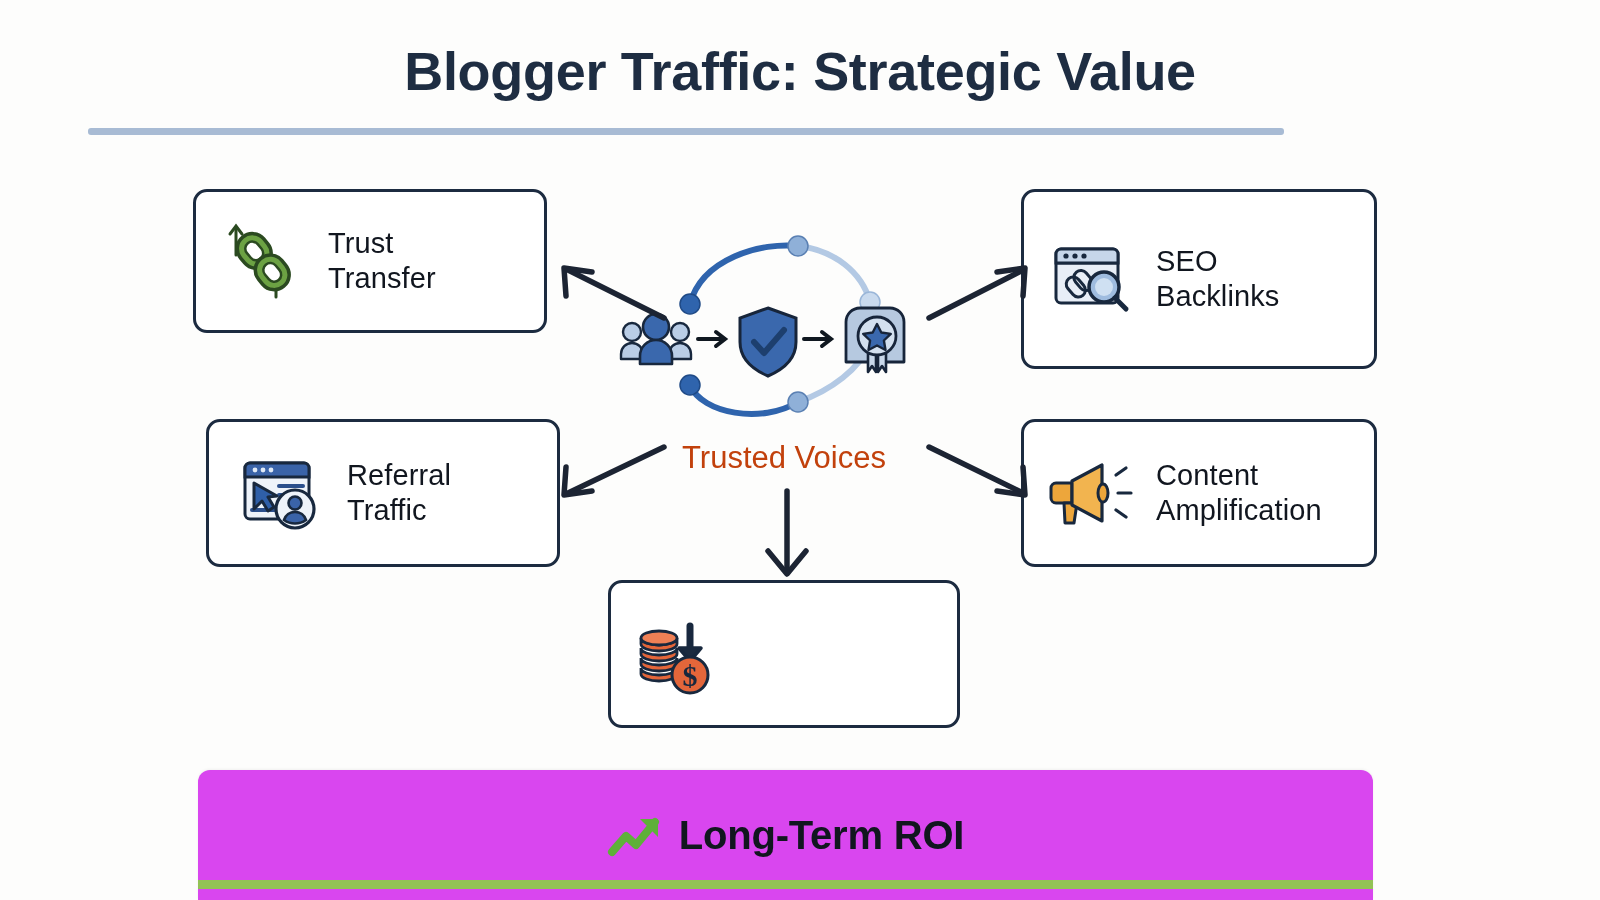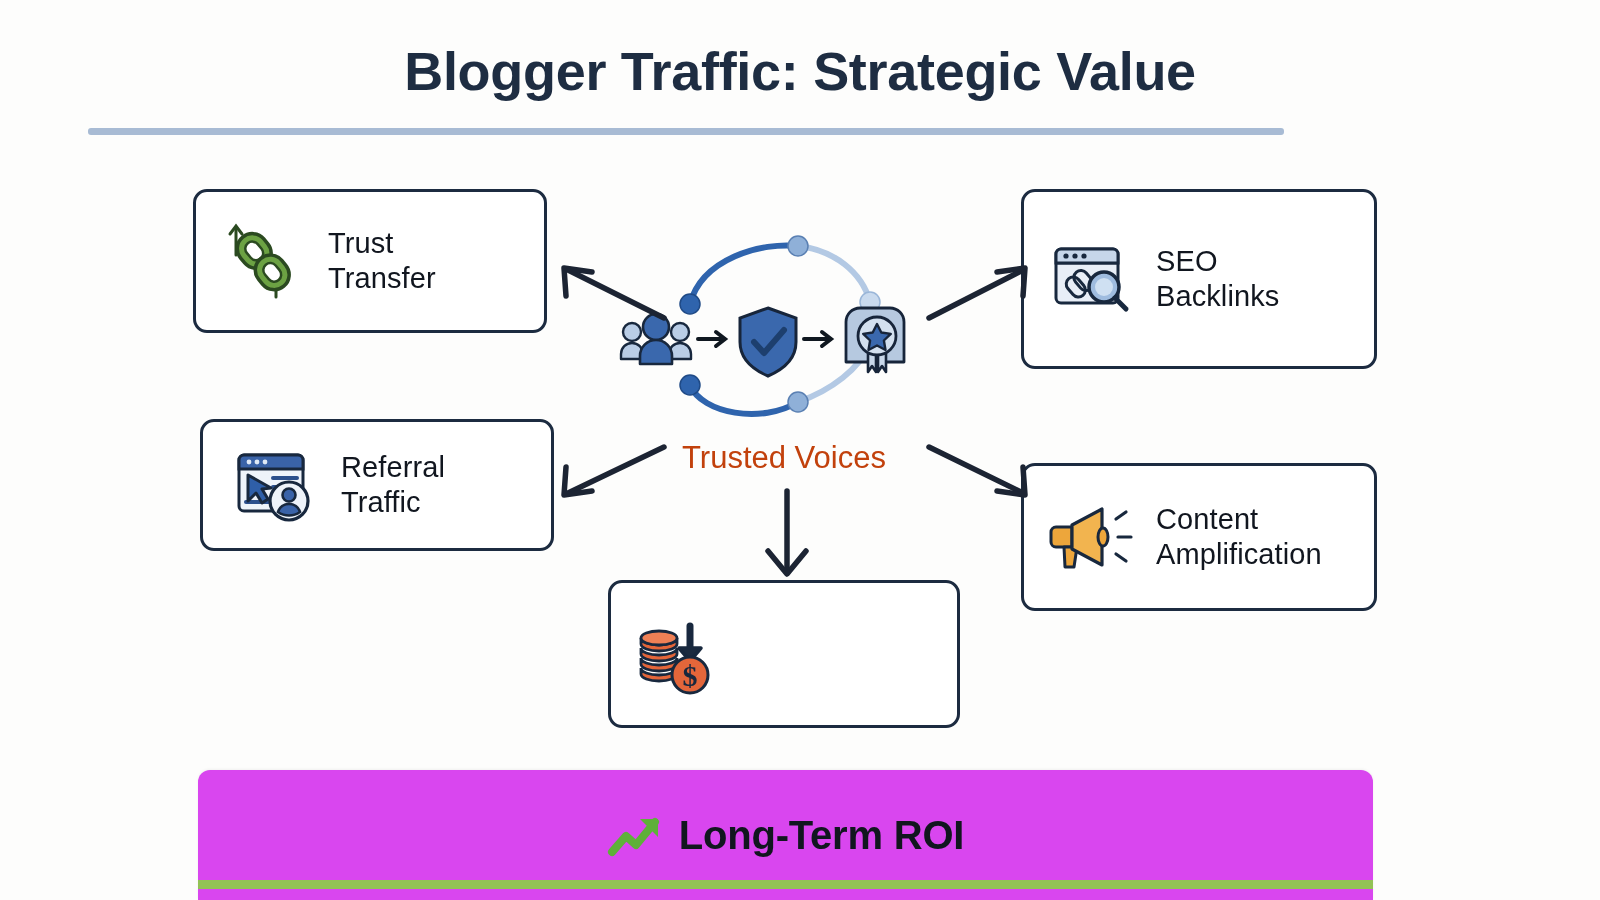--- a/index.html
+++ b/index.html
@@ -67,22 +67,22 @@
   .card .card-label {
     font-size: 29px;
     color: #11161f;
     line-height: 1.22;
     white-space: pre-line;
     letter-spacing: 0.1px;
   }
 
   #card-trust-transfer      { left: 193px;  top: 189px; width: 354px; height: 144px; }
   #card-seo-backlinks       { left: 1021px; top: 189px; width: 356px; height: 180px; }
-  #card-referral-traffic    { left: 200px;  top: 419px; width: 354px; height: 132px; padding-left: 28px; }
-  #card-content-amplification { left: 1021px; top: 419px; width: 356px; height: 148px; margin-top: 44px; }
+  #card-referral-traffic    { left: 206px;  top: 419px; width: 354px; height: 148px; padding-left: 28px; }
+  #card-content-amplification { left: 1021px; top: 419px; width: 356px; height: 148px; }
   #card-cost-efficiency     { left: 608px;  top: 580px; width: 352px; height: 148px; }
 
   
   #hub {
     position: absolute;
     left: 612px;
     top: 228px;
     width: 344px;
     height: 190px;
   }

